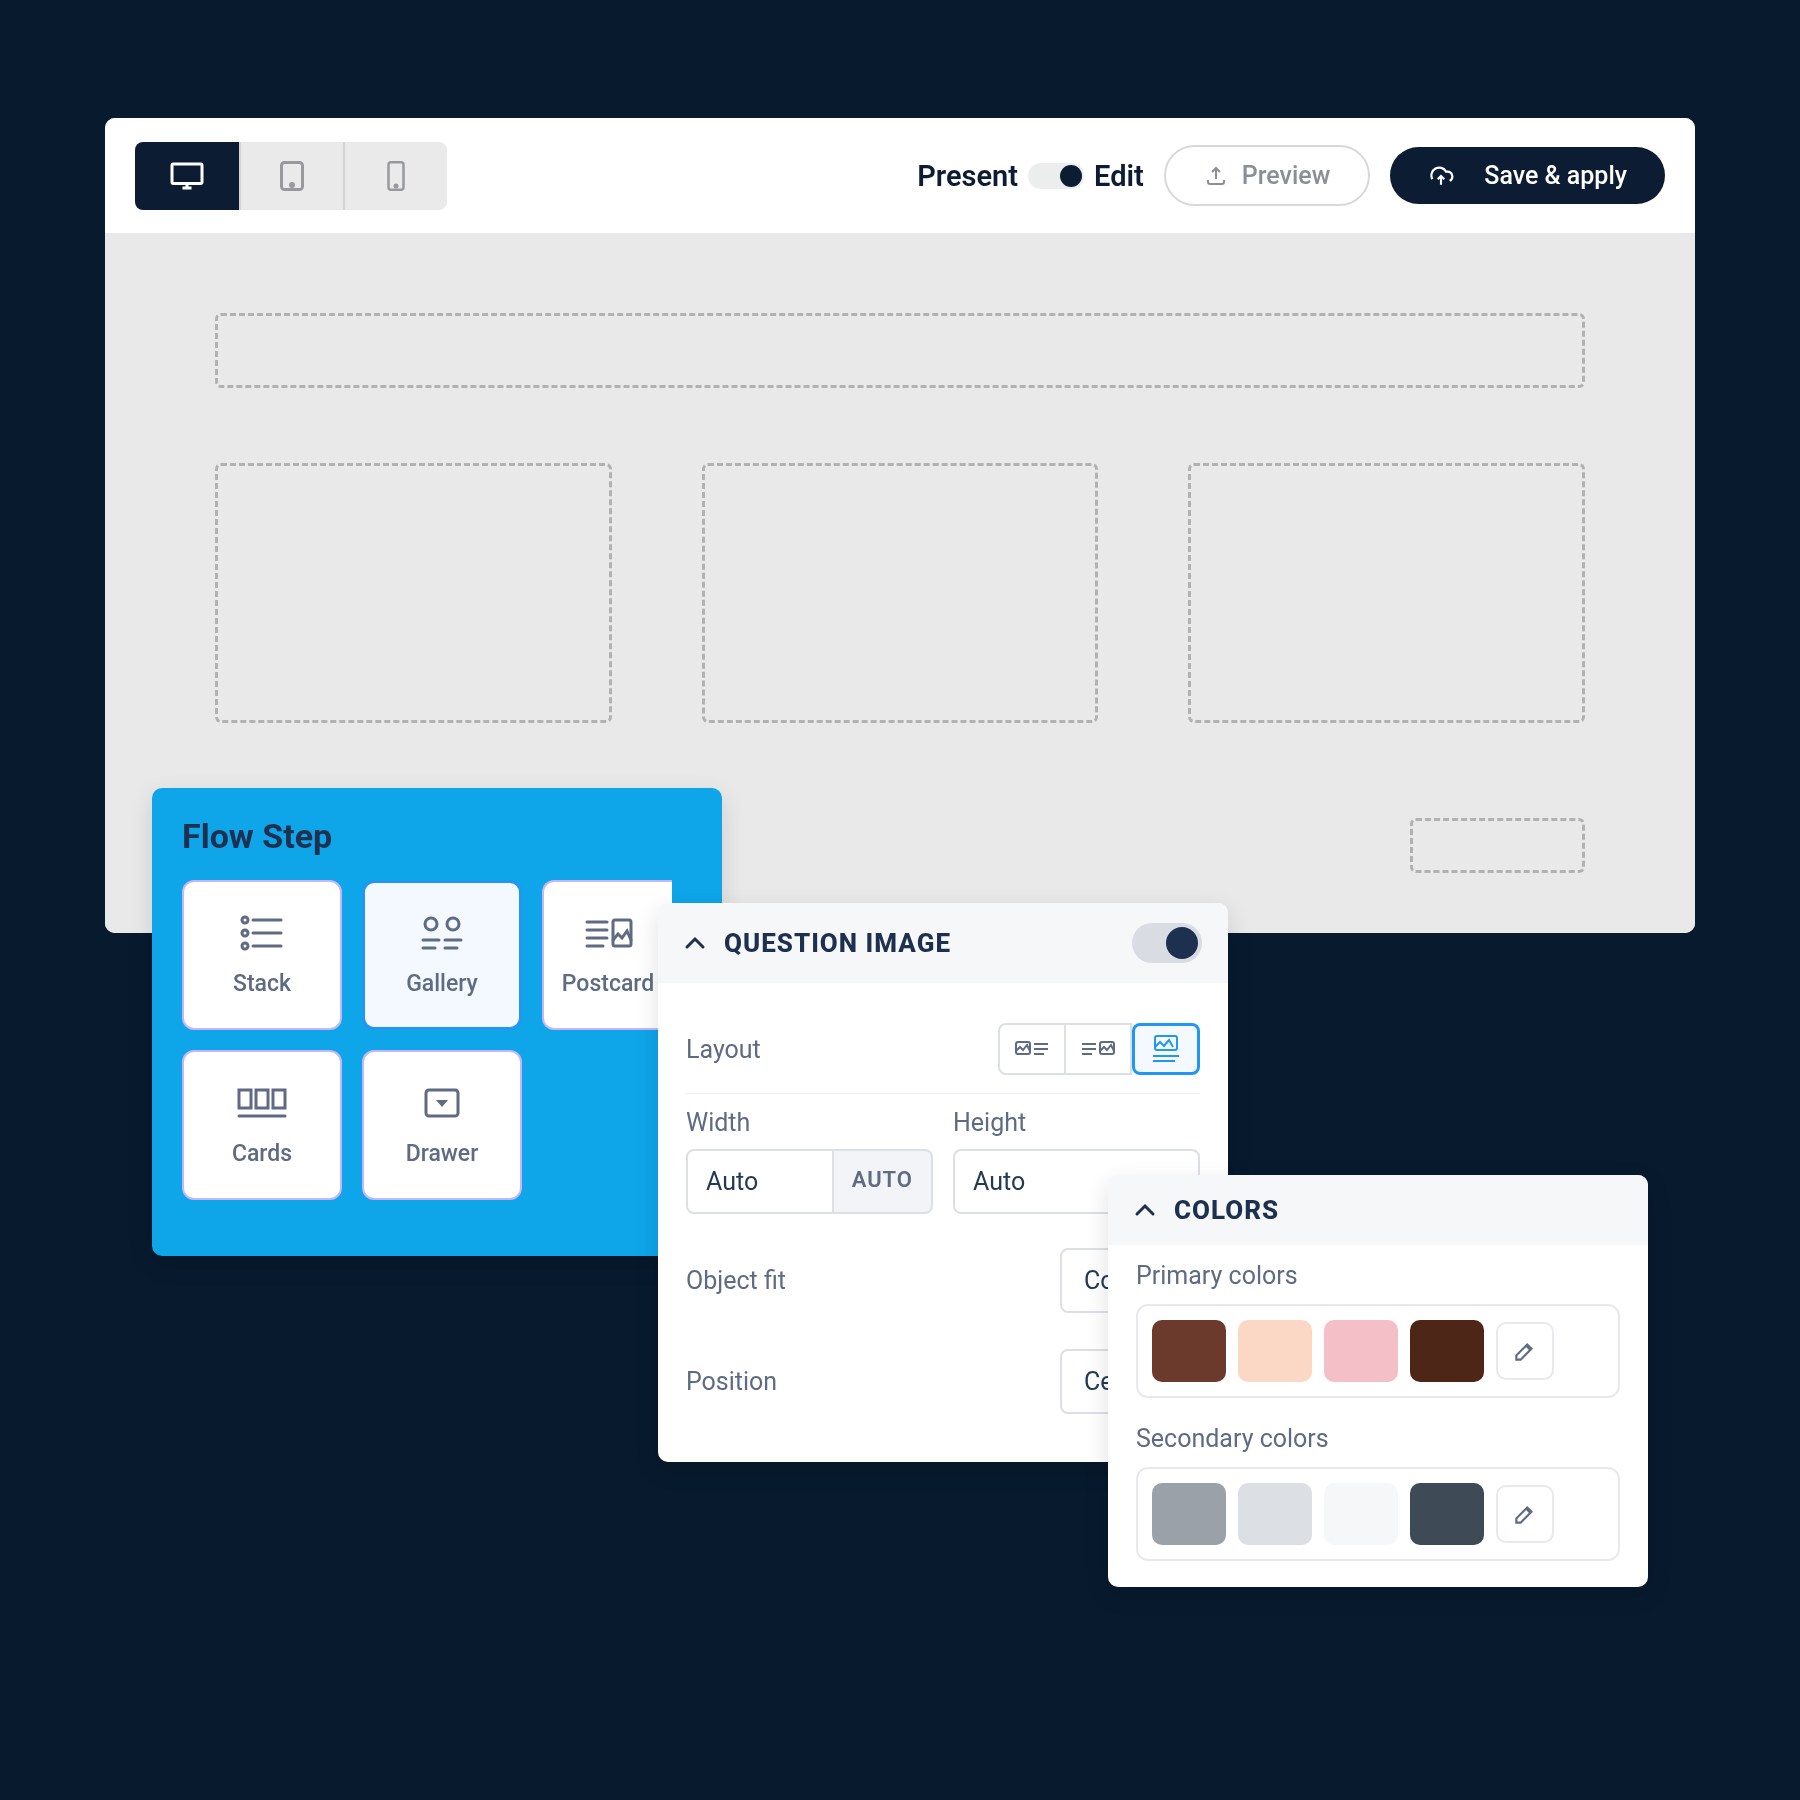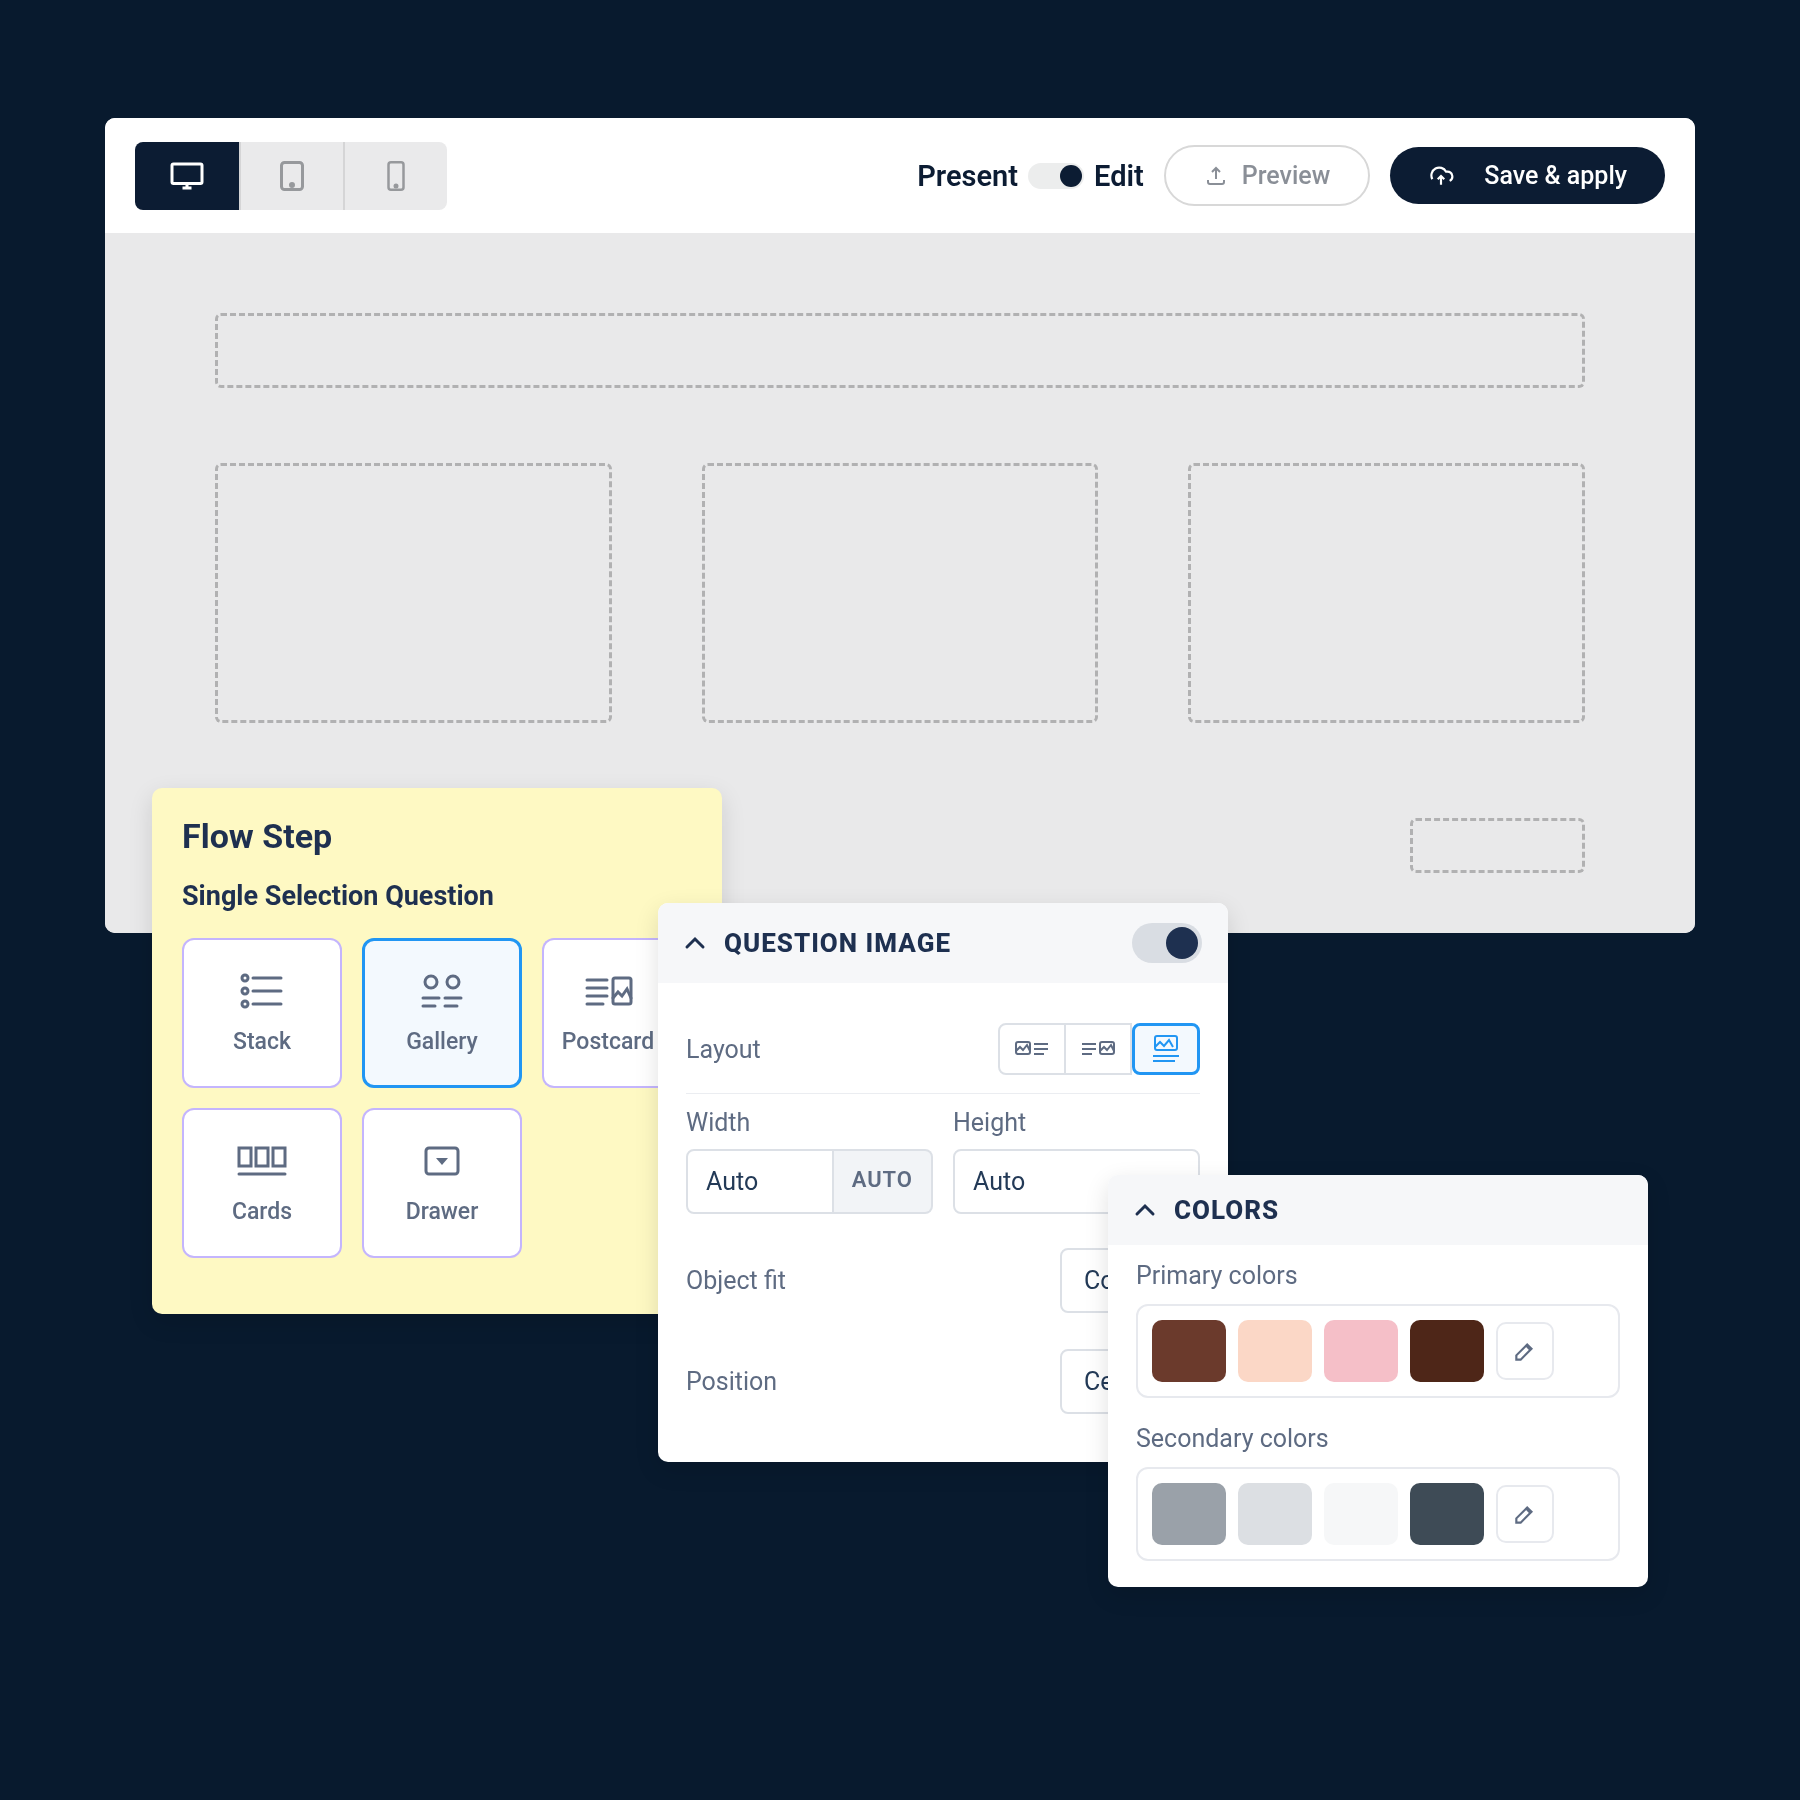--- a/index.html
+++ b/index.html
@@ -22,21 +22,21 @@
   .preview-btn { display: flex; align-items: center; gap: 14px; padding: 14px 38px; border: 2px solid #d8d8d8; border-radius: 40px; background: #fff; color: #8a8f97; font-size: 25px; font-weight: 500; cursor: pointer; }
   .save-btn { display: flex; align-items: center; gap: 30px; padding: 14px 38px; border: none; border-radius: 40px; background: #0c1c33; color: #fff; font-size: 25px; font-weight: 500; cursor: pointer; }
   
   .stage { background: #e9e9ea; height: calc(100% - 115px); position: relative; padding: 80px 110px; }
   .slot-wide { border: 3px dashed #b1b1b2; height: 75px; border-radius: 6px; }
   .slot-row { display: flex; gap: 90px; margin-top: 75px; }
   .slot-box { border: 3px dashed #b1b1b2; height: 260px; flex: 1; border-radius: 6px; }
   .slot-small { position: absolute; right: 110px; bottom: 60px; width: 175px; height: 55px; border: 3px dashed #b1b1b2; border-radius: 6px; }
   
   
-  .panel-flow { position: absolute; left: 152px; top: 788px; width: 570px; background: #fef9c3; border-radius: 10px; padding: 28px 30px 36px; box-shadow: 0 8px 24px rgba(0,0,0,.12); }
+  .panel-flow { position: absolute; left: 152px; top: 788px; width: 570px; background: #0ea5e9; border-radius: 10px; padding: 28px 30px 36px; box-shadow: 0 8px 24px rgba(0,0,0,.12); }
   .panel-flow h2 { font-size: 34px; font-weight: 700; color: #1e3050; margin-bottom: 24px; }
   .panel-flow h3 { font-size: 27px; font-weight: 700; color: #1e3050; margin-bottom: 26px; }
   .tile-row { display: flex; gap: 20px; margin-bottom: 20px; }
   .tile { width: 160px; height: 150px; border: 2px solid #c4b5fd; border-radius: 12px; display: flex; flex-direction: column; align-items: center; justify-content: center; gap: 18px; cursor: pointer; background: #fff; }
   .tile.selected { border: 3px solid #2196f3; background: #f3f9fe; }
   .tile-label { font-size: 23px; color: #5e6b82; font-weight: 500; }
   .tile.cut { width: 130px; border-right: none; border-radius: 12px 0 0 12px; }
   .tile-icon { color: #5e6b82; }
   
   
@@ -129,21 +129,20 @@
       <div class="slot-box"></div>
       <div class="slot-box"></div>
       <div class="slot-box"></div>
     </div>
     <div class="slot-small"></div>
   </div>
 </div>
 
 <div class="panel-flow">
   <h2>Flow Step</h2>
-  <h3>Single Selection Question</h3>
   <div class="tile-row">
     <div class="tile">
       <svg class="tile-icon" width="50" height="38" viewBox="0 0 50 38" fill="none" stroke="#5e6b82" stroke-width="3" stroke-linecap="round">
           <circle cx="8" cy="6" r="3"></circle>
           <line x1="16" y1="6" x2="44" y2="6"></line>
           <circle cx="8" cy="19" r="3"></circle>
           <line x1="16" y1="19" x2="44" y2="19"></line>
           <circle cx="8" cy="32" r="3"></circle>
           <line x1="16" y1="32" x2="44" y2="32"></line>
         </svg>

